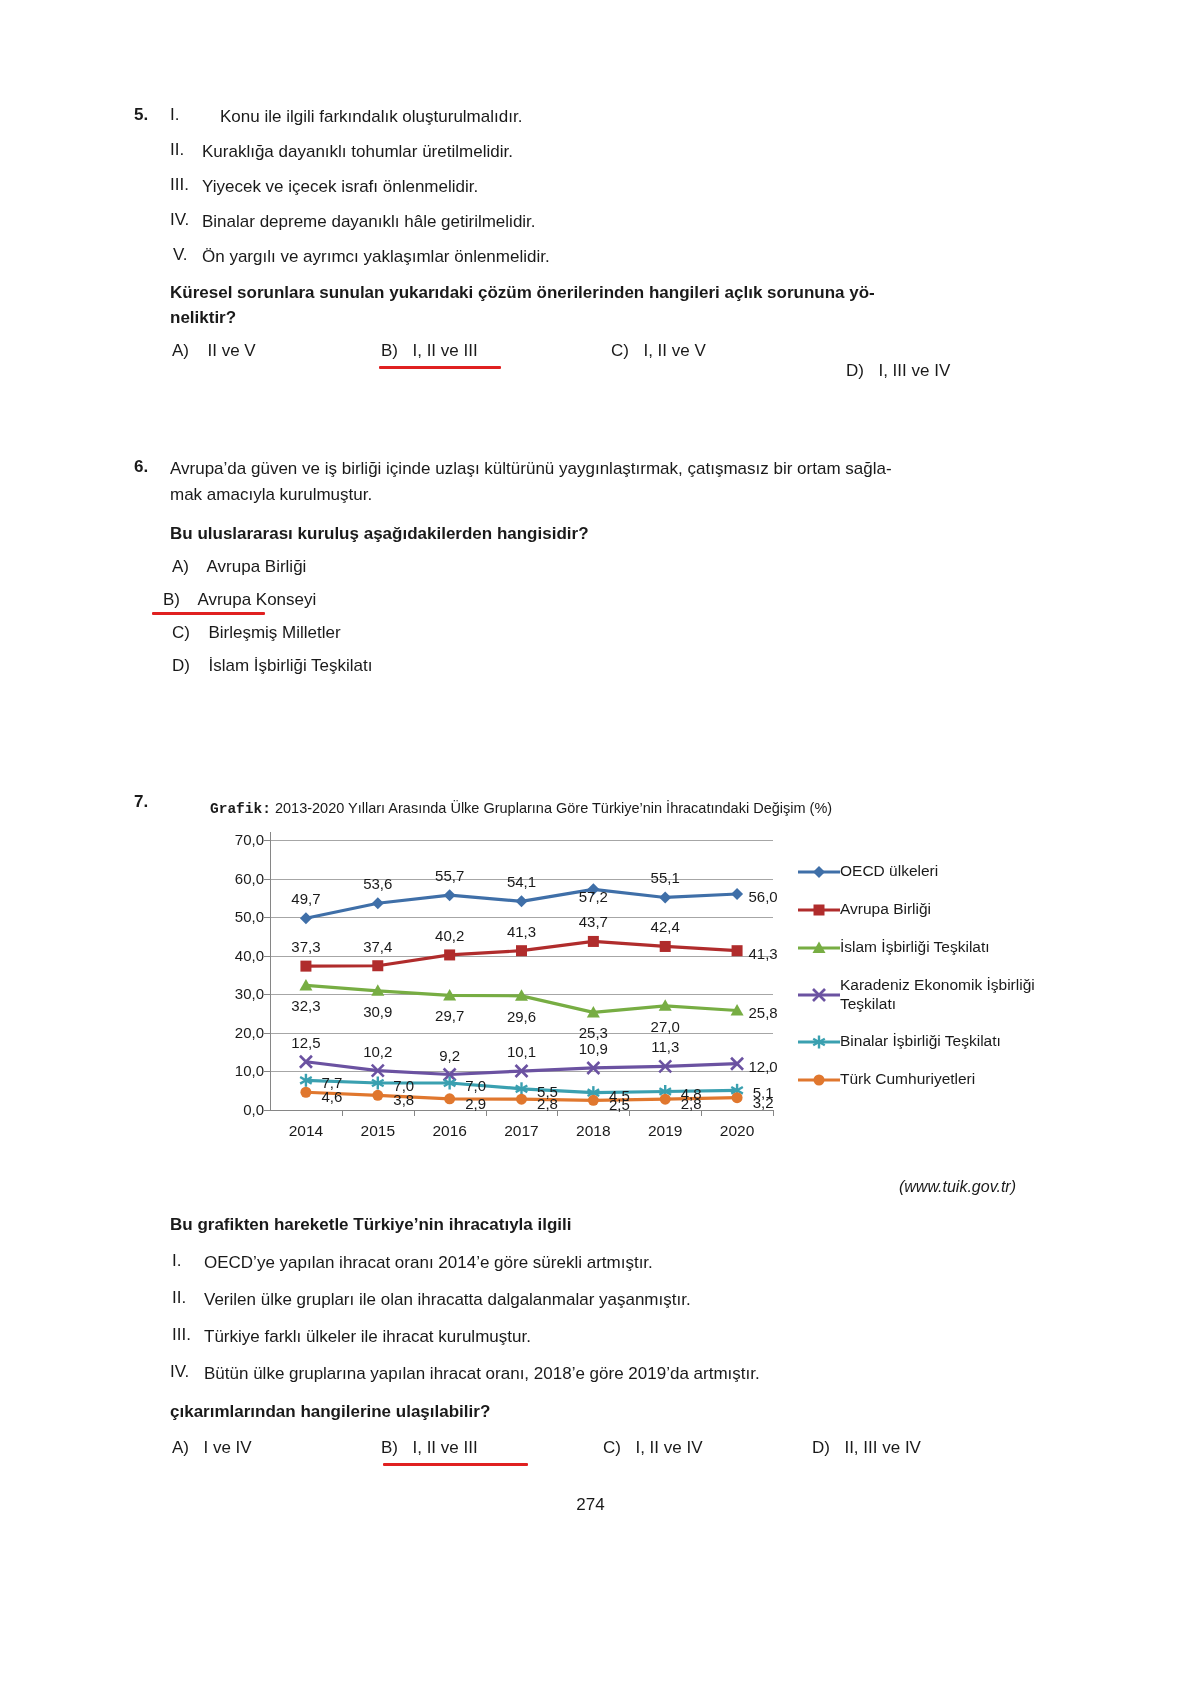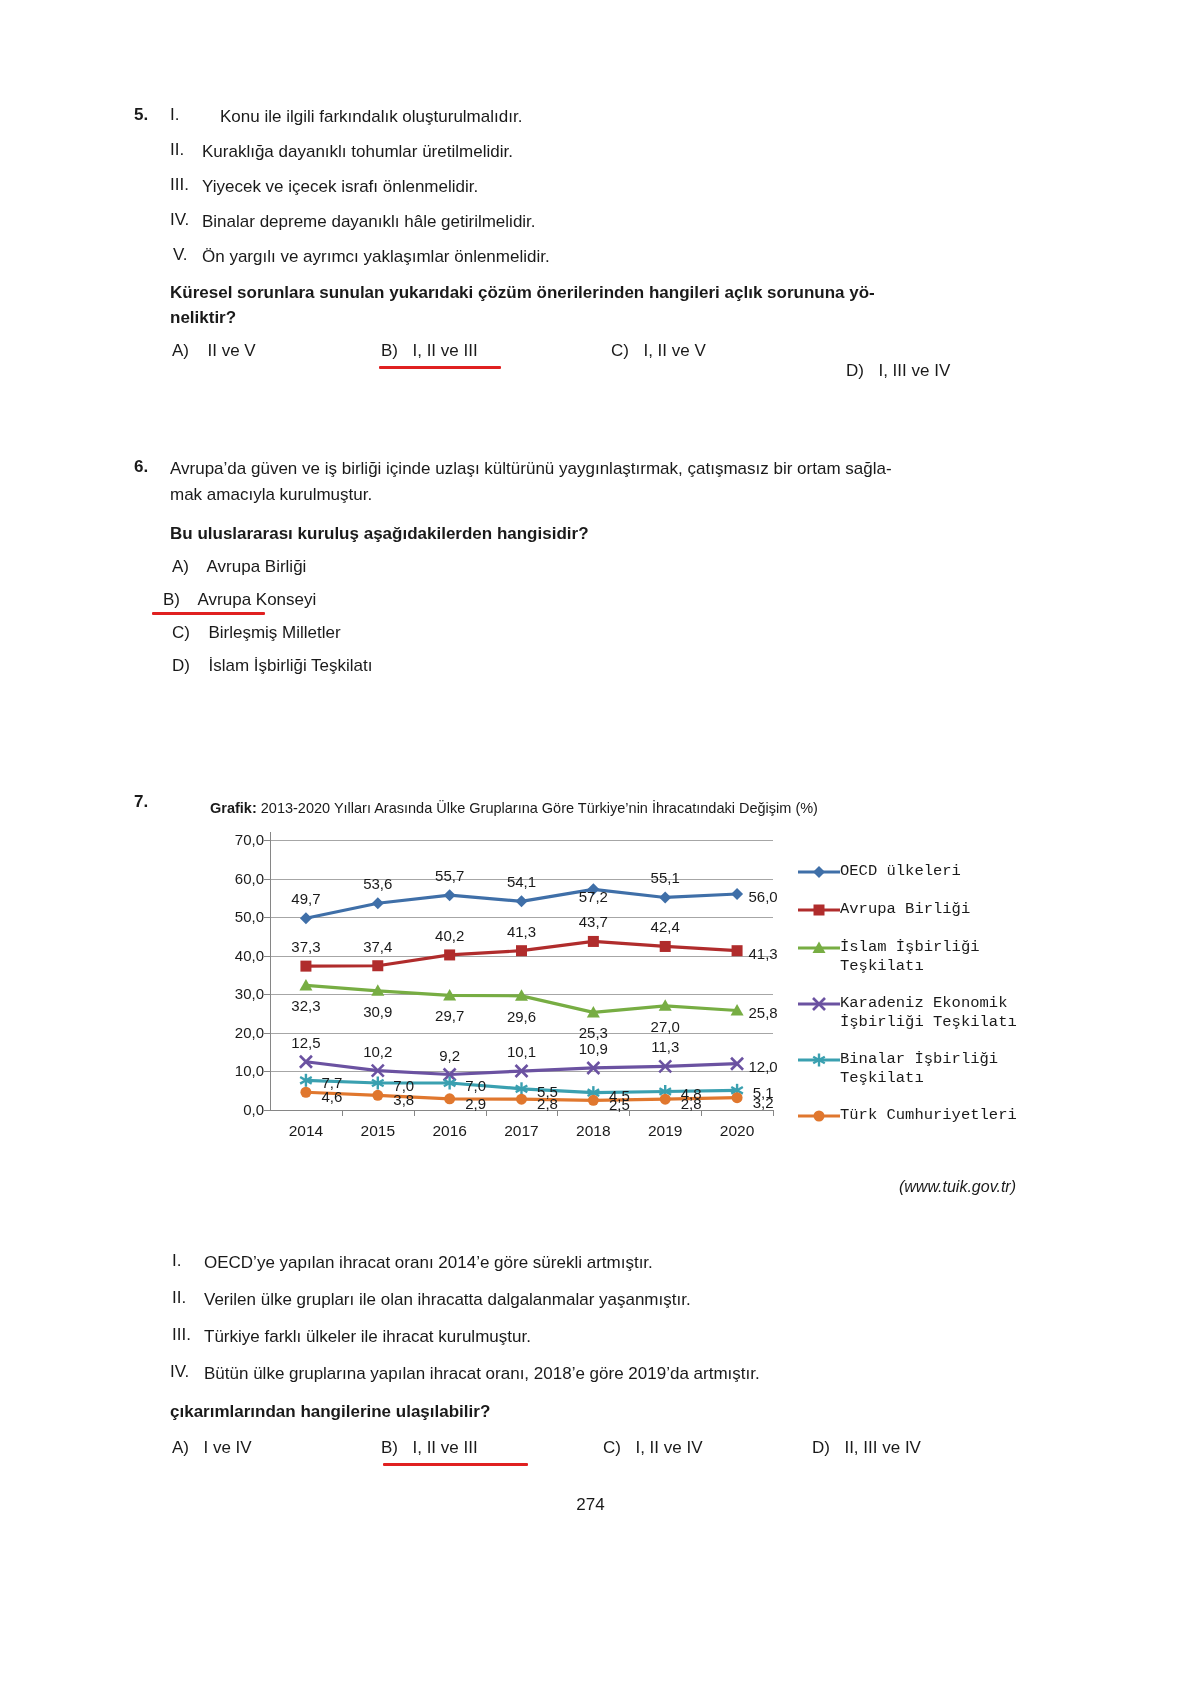--- a/index.html
+++ b/index.html
@@ -41,21 +41,21 @@
     border-radius:1px;
   }
 
   
   #chart-block{position:absolute;left:150px;top:800px;width:880px;height:400px;}
   .chart-title{
     position:absolute;left:60px;top:0px;
     font-size:14.5px;
     white-space:nowrap;
   }
-  .chart-title b{font-weight:bold;}
+  .chart-title b{font-weight:bold;font-family:Liberation Mono, monospace;}
   .plot{
     position:absolute;
     left:58px;top:32px;
     width:565px;height:310px;
   }
   .gridline{
     position:absolute;left:62px;right:0;height:1px;background:#a6a6a6;
   }
   .axis-y{
     position:absolute;left:62px;top:0;bottom:0;width:1px;background:#868686;
@@ -75,21 +75,21 @@
   .xtickmark{position:absolute;width:1px;height:6px;background:#868686;}
   .dlabel{
     position:absolute;font-size:15px;white-space:nowrap;
     transform:translate(-50%,-50%);
   }
   svg.series{position:absolute;left:0;top:0;overflow:visible;}
 
   
   .legend{position:absolute;left:648px;top:62px;width:240px;}
   .legend-row{
-    display:flex;align-items:flex-start;margin-bottom:19px;font-family:Liberation Mono, monospace;
+    display:flex;align-items:center;margin-bottom:19px;
   }
   .legend-mark{width:42px;height:18px;flex:none;position:relative;margin-top:1px;}
   .legend-label{font-size:15.5px;line-height:18.5px;}
 
   .source{
     position:absolute;right:165px;top:1178px;
     font-style:italic;font-size:16px;
   }
   .pagenum{
     position:absolute;left:0;right:0;top:1495px;
@@ -473,20 +473,21 @@
                 <circle cx="21" cy="9" r="5.5" fill="#e0772e"></circle>
               </g>
             </svg></div>
           <div class="legend-label">Türk Cumhuriyetleri</div>
         </div>
       </div>
   </div>
 
   <div class="source">(www.tuik.gov.tr)</div>
 
+  <div class="qline bold" style="left:170px;top:1213px;">Bu grafikten hareketle Türkiye’nin ihracatıyla ilgili</div>
 
   <div class="roman" style="left:172px;top:1251px;">I.</div>
   <div class="qline" style="left:204px;top:1251px;">OECD’ye yapılan ihracat oranı 2014’e göre sürekli artmıştır.</div>
 
   <div class="roman" style="left:172px;top:1288px;">II.</div>
   <div class="qline" style="left:204px;top:1288px;">Verilen ülke grupları ile olan ihracatta dalgalanmalar yaşanmıştır.</div>
 
   <div class="roman" style="left:172px;top:1325px;">III.</div>
   <div class="qline" style="left:204px;top:1325px;">Türkiye farklı ülkeler ile ihracat kurulmuştur.</div>
 

